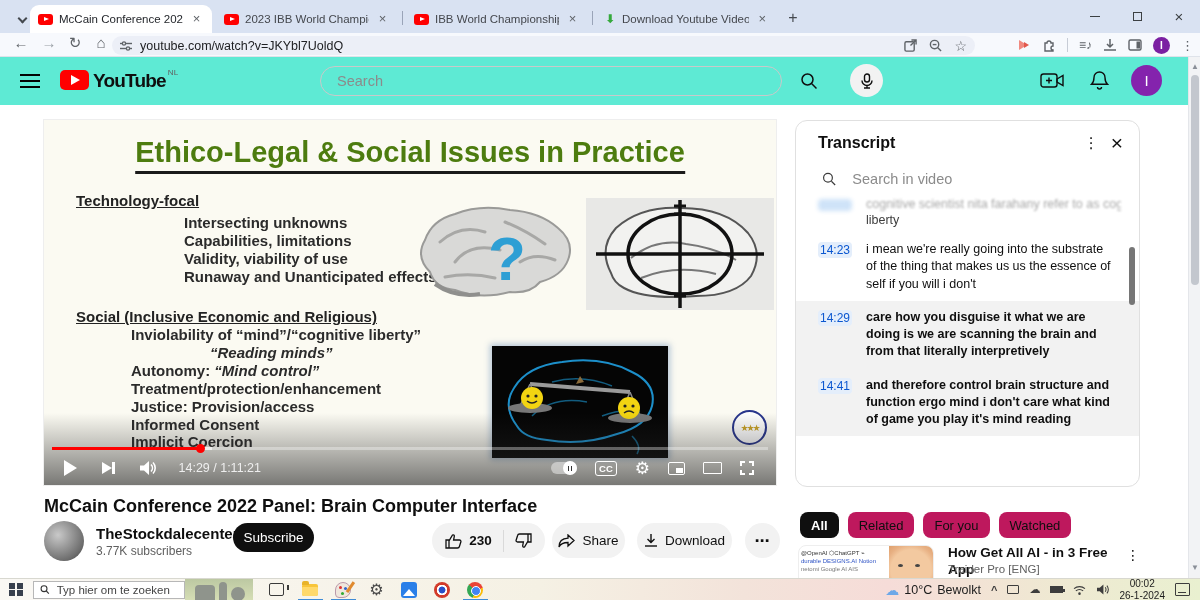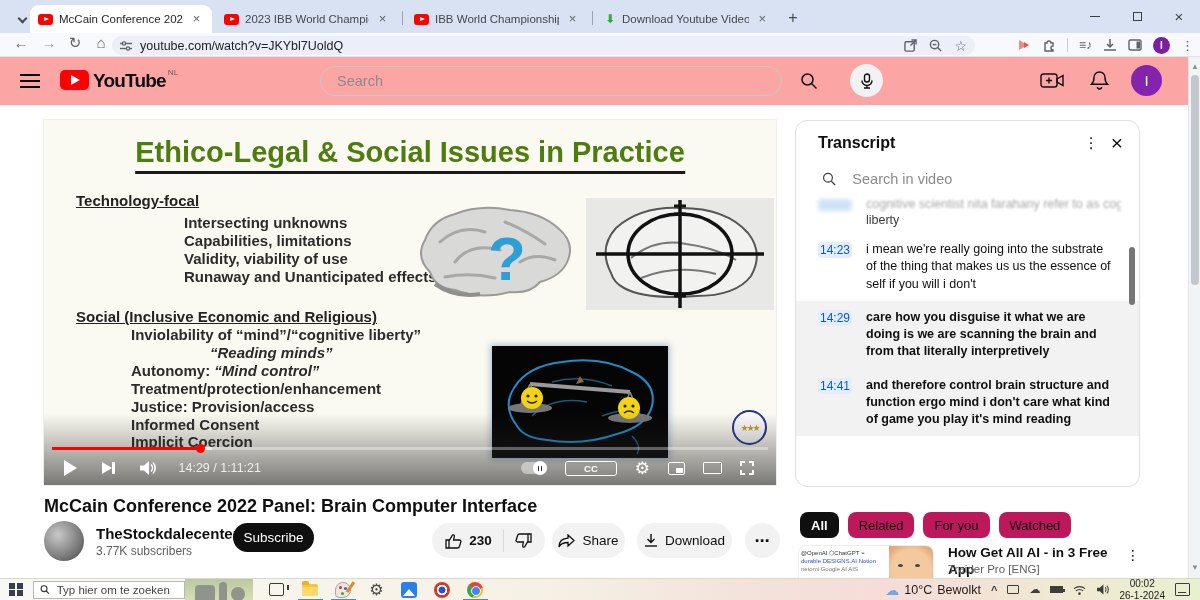--- a/index.html
+++ b/index.html
@@ -29,21 +29,21 @@
   .navic{position:absolute;top:1px;font-size:15px;color:#5f6368;width:22px;text-align:center;}
   .omnibox{position:absolute;left:112px;top:3px;width:863px;height:19px;border-radius:10px;background:#eceff7;display:flex;align-items:center;padding:0 8px;}
   .omni-url{font-size:12.5px;color:#202124;margin-left:8px;flex:1;}
   .omni-ic{color:#5f6368;margin-left:12px;}
   .tb-right{position:absolute;right:6px;top:0;height:24px;display:flex;align-items:center;gap:11px;}
   .tbdiv{width:1px;height:14px;background:#c7ccd6;}
   .avatar-sm{width:17px;height:17px;border-radius:50%;background:#7b1fa2;color:#fff;font-size:10px;font-weight:bold;display:flex;align-items:center;justify-content:center;}
   svg.ic{display:block;}
 
   
-  .ytheader{position:absolute;left:0;top:57px;width:1188px;height:48px;background:#fca5a5;}
+  .ytheader{position:absolute;left:0;top:57px;width:1188px;height:48px;background:#5eead4;}
   .hamb{position:absolute;left:20px;top:17px;width:20px;height:14px;display:flex;flex-direction:column;justify-content:space-between;}
   .hamb i{height:1.8px;background:#030303;}
   .ytlogo{position:absolute;left:60px;top:13px;display:flex;align-items:flex-start;}
   .ytlogo .play{width:29px;height:20px;background:#f00;border-radius:5px;position:relative;}
   .ytlogo .play:after{content:"";position:absolute;left:11px;top:5px;border-left:9px solid #fff;border-top:5px solid transparent;border-bottom:5px solid transparent;}
   .ytlogo .word{font-size:19px;font-weight:bold;letter-spacing:-0.8px;color:#0f0f0f;margin-left:4px;}
   .ytlogo .region{font-size:8px;color:#606060;margin:-2px 0 0 2px;}
   .ytsearch{position:absolute;left:320px;top:9px;width:462px;height:30px;border:1px solid #c9c9c9;border-radius:16px;display:flex;align-items:center;padding-left:16px;}
   .ytsearch input{border:none;outline:none;background:transparent;font-size:14.5px;color:#0f0f0f;width:100%;font-family:inherit;}
   .ytsearch input::placeholder{color:#8b8b8b;}
@@ -74,21 +74,21 @@
   .controls{position:absolute;left:0;bottom:0;width:100%;height:34px;display:flex;align-items:center;color:#f1f1f1;}
   .c-play{margin-left:20px;border-left:13px solid #fff;border-top:8px solid transparent;border-bottom:8px solid transparent;}
   .c-next{margin-left:25px;display:flex;align-items:center;}
   .c-next .tri{border-left:10px solid #fff;border-top:6px solid transparent;border-bottom:6px solid transparent;}
   .c-next .bar{width:2.5px;height:12px;background:#fff;}
   .c-time{margin-left:22px;font-size:12.5px;color:#eee;}
   .c-right{margin-left:auto;display:flex;align-items:center;gap:18px;margin-right:22px;}
   .c-auto{width:26px;height:12px;border-radius:7px;background:rgba(255,255,255,.45);position:relative;}
   .c-auto .knob{position:absolute;right:0px;top:-1px;width:14px;height:14px;border-radius:50%;background:#fff;display:flex;align-items:center;justify-content:center;gap:1.5px;}
   .c-auto .knob i{width:1.6px;height:5px;background:#333;}
-  .c-cc{border:1.6px solid #fff;border-radius:3px;font-size:9.5px;font-weight:bold;padding:1px 18px;color:#fff;}
+  .c-cc{border:1.6px solid #fff;border-radius:3px;font-size:9.5px;font-weight:bold;padding:1px 3px;color:#fff;}
   .c-gear{font-size:17px;line-height:17px;color:#fff;}
   .c-mini{width:17px;height:13px;border:1.8px solid #fff;border-radius:2px;position:relative;}
   .c-mini:after{content:"";position:absolute;right:1px;bottom:1px;width:7px;height:4.5px;background:#fff;}
   .c-theater{width:19px;height:12px;border:1.8px solid #fff;border-radius:1px;}
   .c-full{width:14px;height:14px;position:relative;}
   .c-full i{position:absolute;width:5px;height:5px;border:2px solid #fff;}
   .c-full i:nth-child(1){left:0;top:0;border-right:none;border-bottom:none;}
   .c-full i:nth-child(2){right:0;top:0;border-left:none;border-bottom:none;}
   .c-full i:nth-child(3){left:0;bottom:0;border-right:none;border-top:none;}
   .c-full i:nth-child(4){right:0;bottom:0;border-left:none;border-top:none;}

